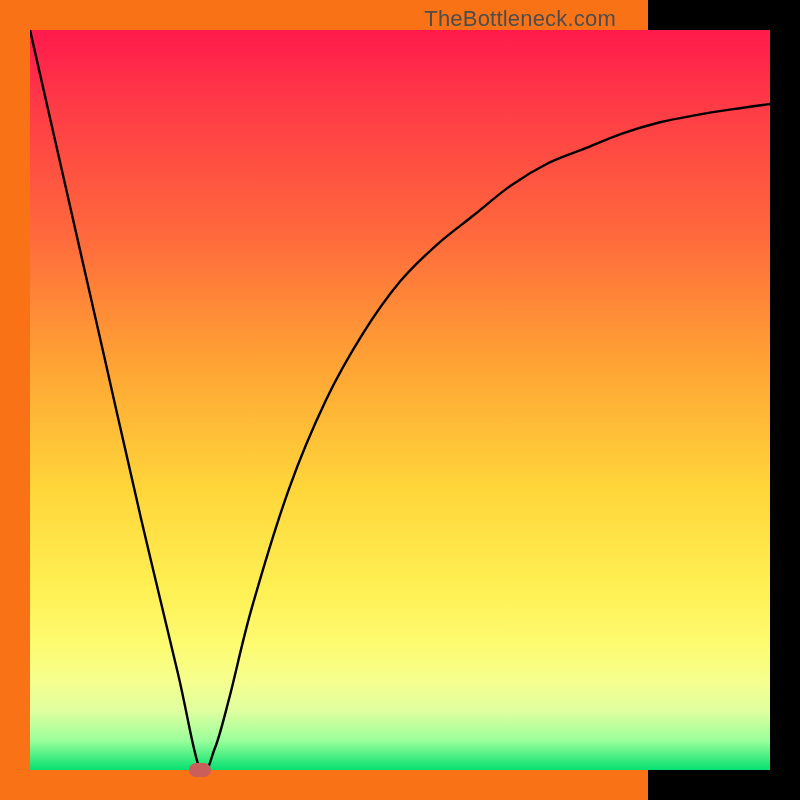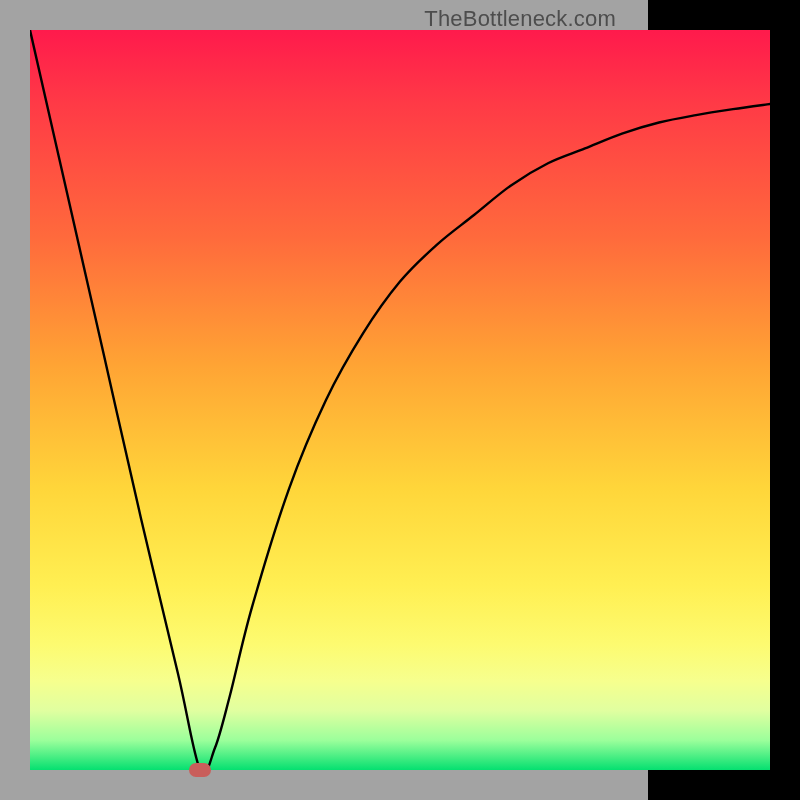--- a/index.html
+++ b/index.html
@@ -8,21 +8,21 @@
     width: 800px;
     height: 800px;
     overflow: hidden;
     font-family: Arial, Helvetica, sans-serif;
     background: #000;
   }
   .frame {
     position: relative;
     width: 648px;
     height: 800px;
-    background: #a3a3a3;
+    background: #f97316;
   }
   .plot-area {
     position: absolute;
     left: 30px;
     top: 30px;
     width: 740px;
     height: 740px;
     
     background: linear-gradient(
       to bottom,

